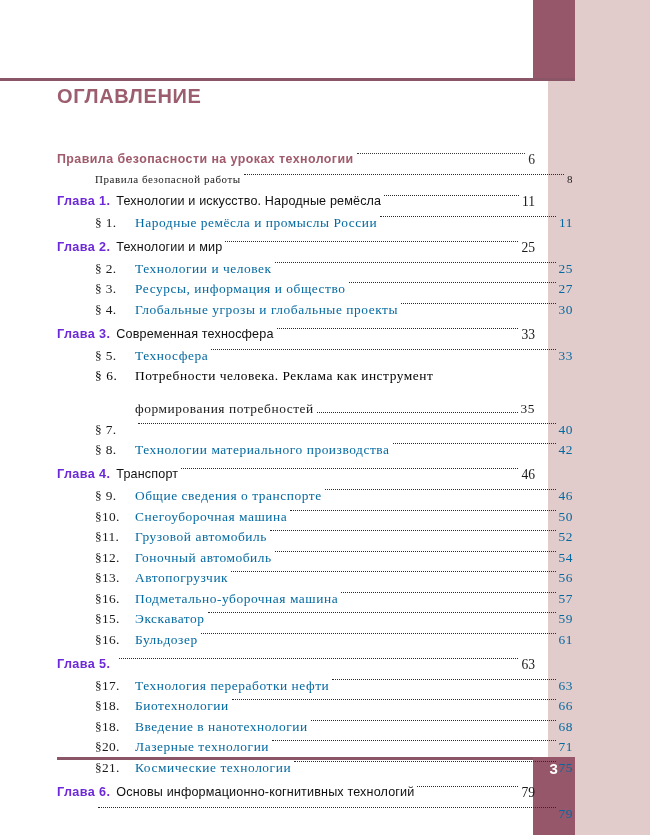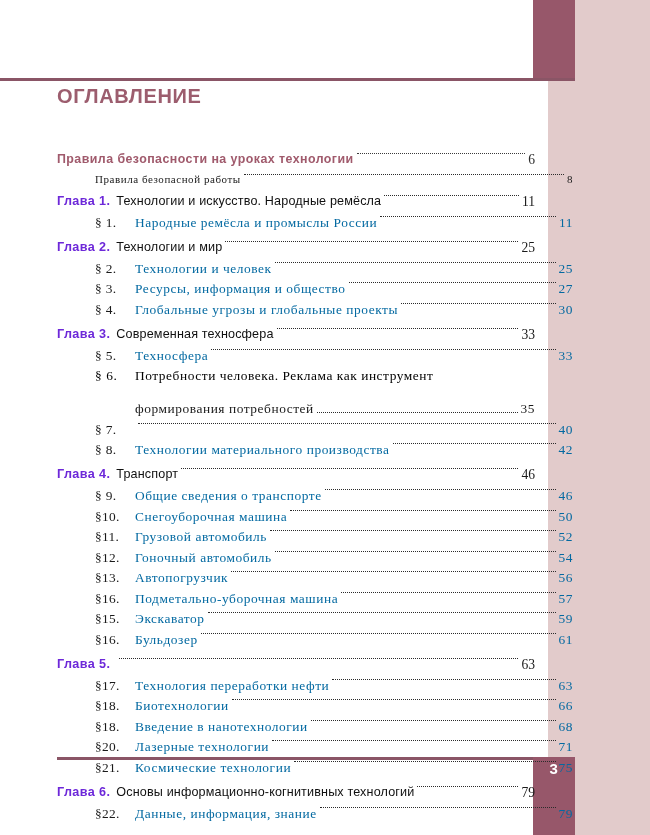--- a/index.html
+++ b/index.html
@@ -462,23 +462,19 @@
         </div>
         <div class="toc-row row-chapter">
           <div class="toc-left">
             <span class="ch-label">Глава 6.</span>
             <span class="ch-title">Основы информационно-когнитивных технологий</span>
           </div>
           <span class="leader"></span>
           <span class="page-no">79</span>
         </div>
         <div class="toc-row row-section">
-          <div class="toc-left">
-            <span class="sec-num">§22.</span>
-            <span class="sec-title">Данные, информация, знание</span>
-          </div>
           <span class="leader"></span>
           <span class="page-no">79</span>
         </div>
       </div>
   </div>
 
 </div>
 
 </body></html>

